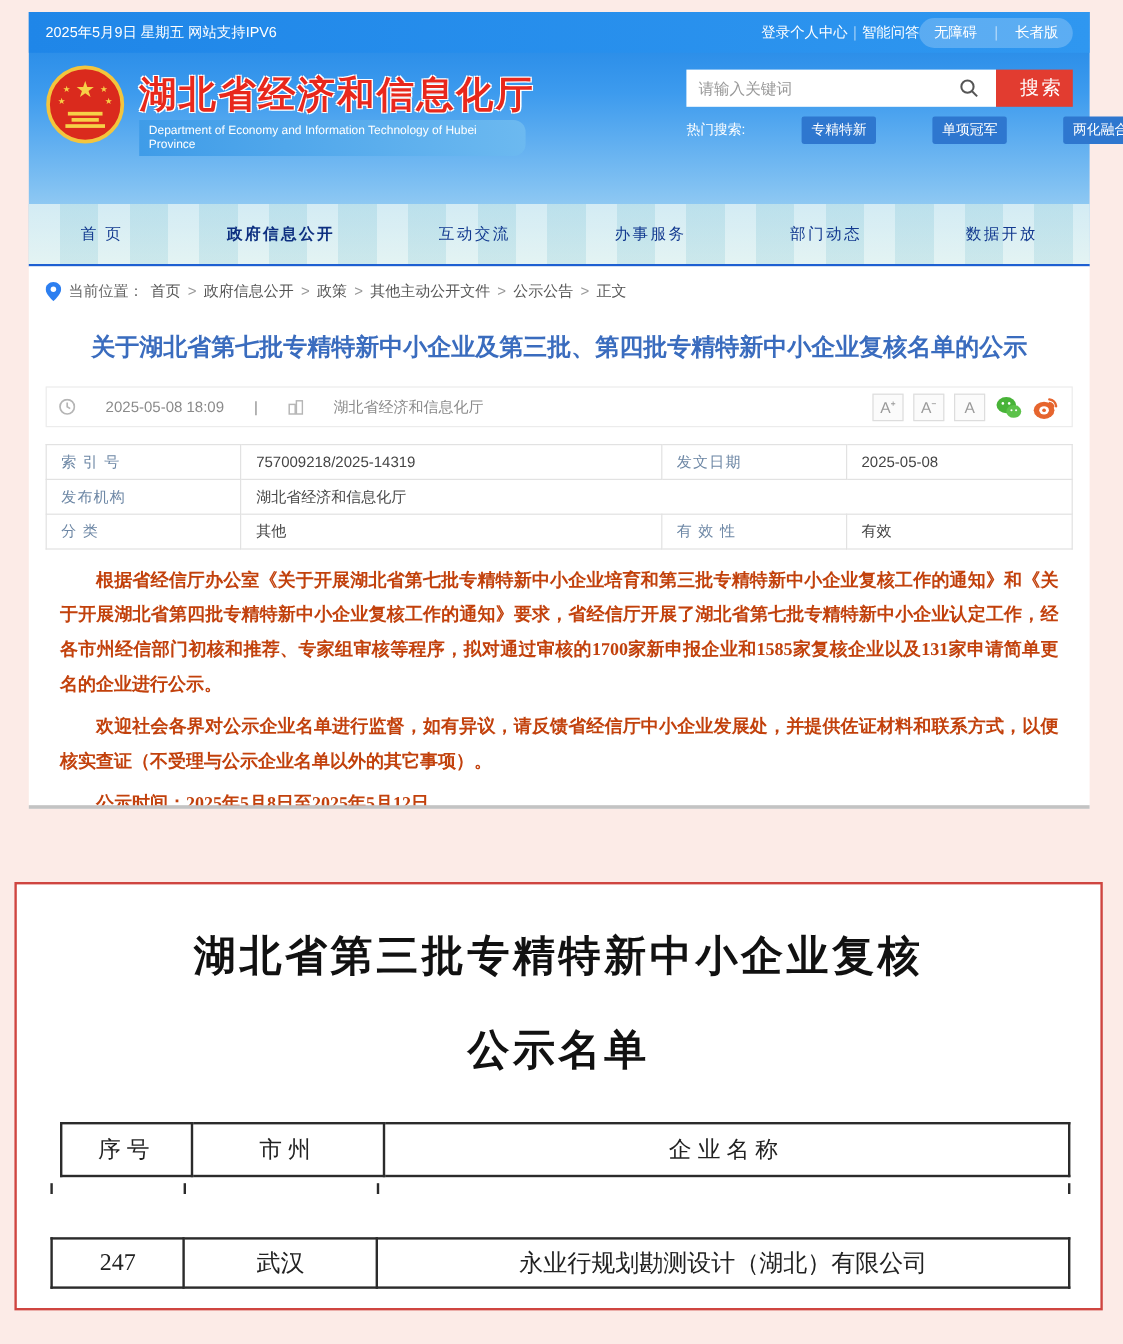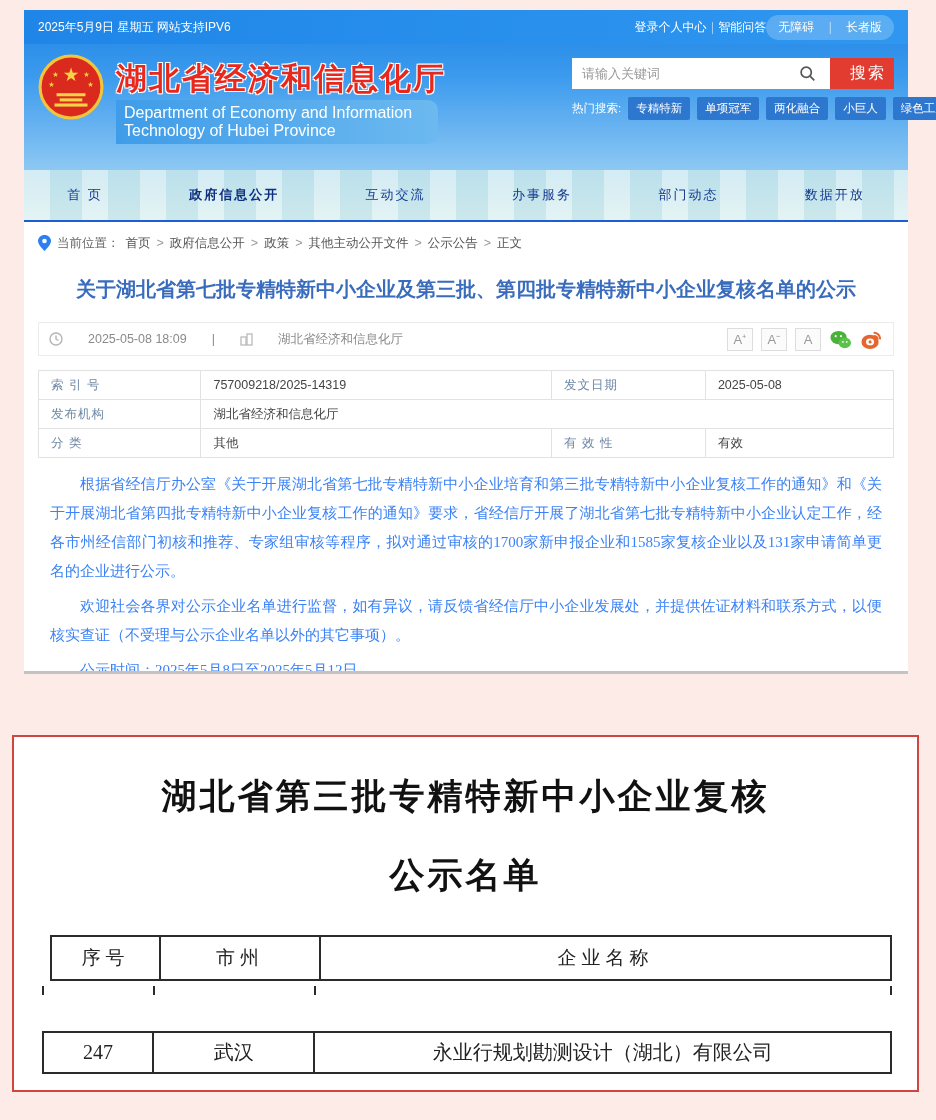--- a/index.html
+++ b/index.html
@@ -31,39 +31,39 @@
   .logo-row { position:relative; height:126px; }
   .emblem { position:absolute; left:14px; top:10px; width:66px; height:66px; }
   .site-name {
     position:absolute; left:92px; top:14px;
     font-size:31px; font-weight:bold; color:#e8281c; letter-spacing:2px;
     text-shadow:-1px -1px 0 #fff,1px -1px 0 #fff,-1px 1px 0 #fff,1px 1px 0 #fff;
   }
   .site-name-en {
     position:absolute; left:92px; top:56px; width:322px; padding:4px 8px;
     background:linear-gradient(90deg,#3f9ce8,#6cb9f0);
-    color:#fff; font-size:16px; border-radius:0 10px 10px 0;
+    color:#fff; font-size:10px; border-radius:0 10px 10px 0;
   }
   .search-zone { position:absolute; right:14px; top:14px; width:322px; }
   .search-row { display:flex; height:31px; }
   .search-input {
     flex:1; border:none; outline:none; padding:0 30px 0 10px; font-size:13px;
     color:#333; background:#fff;
   }
   .search-input::placeholder { color:#999; }
   .mag-icon { position:absolute; right:78px; top:7px; width:17px; height:17px; }
   .search-btn {
     width:64px; background:#e23c30; color:#fff; border:none; font-size:16px;
     cursor:pointer; letter-spacing:2px;padding-left:12px;
   }
   .hot-row { display:flex; align-items:center; margin-top:8px; gap:7px; }
   .hot-label { color:#fff; font-size:11.5px; white-space:nowrap; }
   .hot-btn {
     background:#2e77cf; color:#fff; font-size:11.5px; padding:4px 8px;
-    border-radius:2px; border:none; cursor:pointer; white-space:nowrap;
+    border-radius:2px; border:none; cursor:pointer; white-space:nowrap;margin-left:40px;
   }
   .nav {
     position:absolute; left:0; bottom:0; width:100%; height:52px;
     display:flex; align-items:center; justify-content:space-around;
     background:
       repeating-linear-gradient(90deg, rgba(255,255,255,.28) 0 26px, rgba(170,214,226,.28) 26px 58px),
       linear-gradient(180deg,#c2e4f0,#d9efef);
     border-bottom:2px solid #1d5fd2;
   }
   .nav-item { font-size:13px; color:#12398f; cursor:pointer; letter-spacing:2px; }
@@ -98,21 +98,21 @@
 
   .info-table { width:calc(100% - 28px); margin:14px 14px 0 14px; border-collapse:collapse; font-size:12.5px; }
   .info-table td { border:1px solid #e2e2e2; height:29px; padding:0 12px; }
   .info-table .lbl { color:#6d87a5; text-align:left; letter-spacing:1px; width:19%;margin-top:24px; }
   .info-table .lbl2 { width:18%; }
   .info-table .val { color:#444; width:41%; }
   .info-table .val2 { width:22%; }
 
   .article-body {
     margin:12px 26px 0 26px; font-family:"Liberation Serif","DejaVu Serif",serif;
-    font-size:15px; line-height:29px; color:#3b82f6; text-align:justify;
+    font-size:15px; line-height:29px; color:#c2410c; text-align:justify;font-weight:bold;
   }
   .article-body p { text-indent:2em; margin-bottom:6px; }
 
   
   .doc-box {
     position:absolute; left:12px; top:735px; width:907px; height:357px;
     background:#fff; border:2px solid #cf4540;
     font-family:"Liberation Serif","DejaVu Serif",serif;
   }
   .doc-title { text-align:center; font-weight:bold; color:#111; font-size:35px; letter-spacing:3px; }

